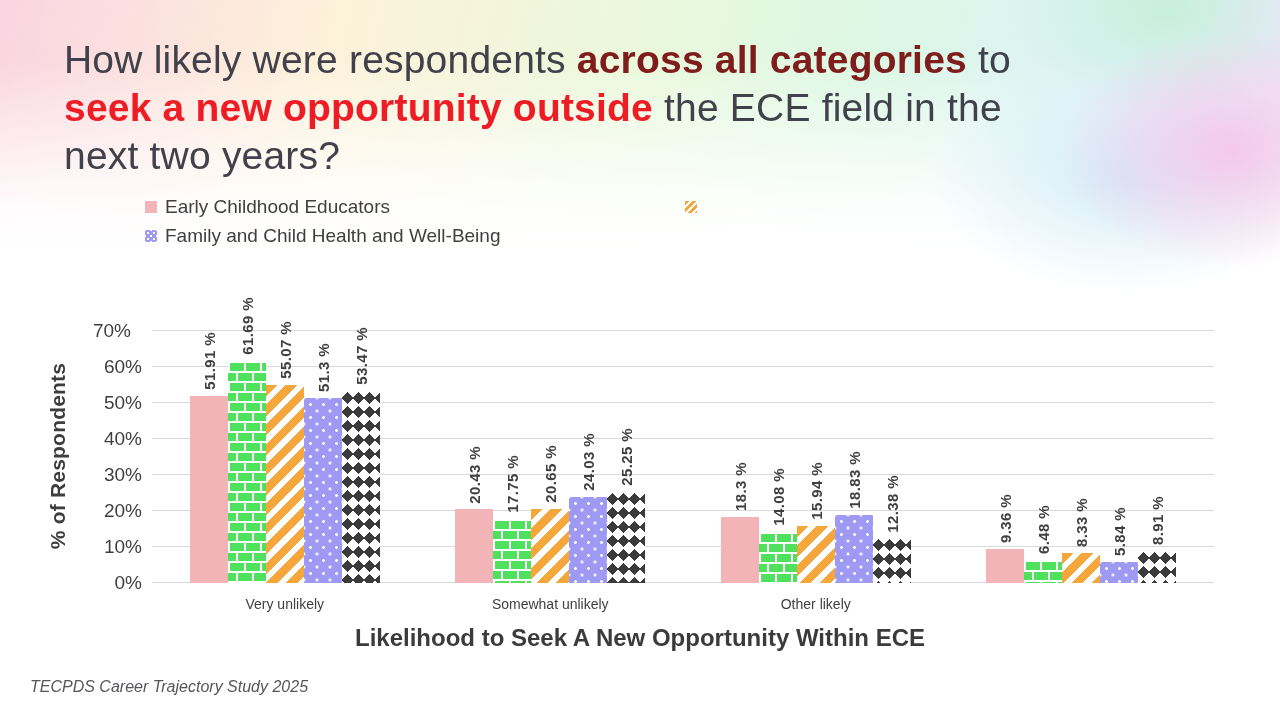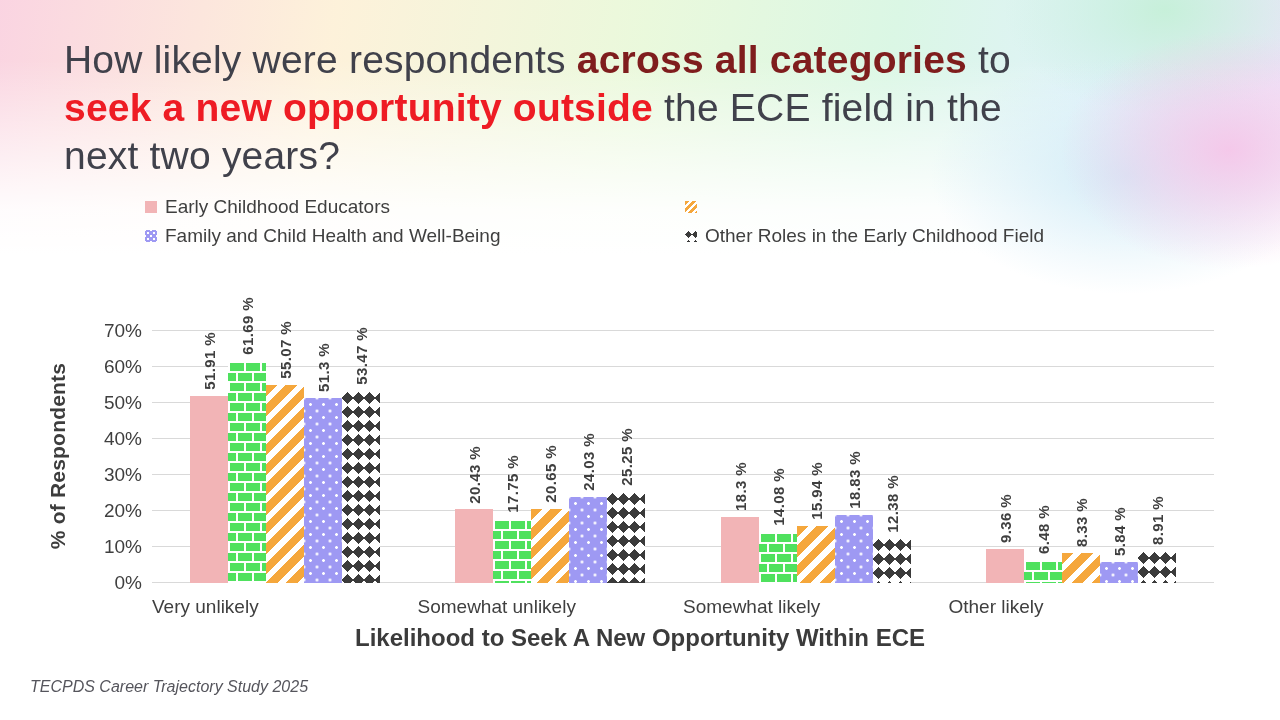--- a/index.html
+++ b/index.html
@@ -158,21 +158,22 @@
     letter-spacing: 0.4px;
     white-space: nowrap;
   }
   .xcats {
     position: absolute;
     left: 152px; top: 596px; width: 1062px;
     display: flex;
   }
   .xcat {
     width: 25%;
-    font-size: 19px; color: #3f3f3f;
+    text-align: center;
+    font-size: 14px; color: #3f3f3f;
   }
   .x-title {
     position: absolute;
     left: 0; top: 624px; width: 1280px;
     text-align: center;
     font-weight: 700; font-size: 24px; color: #3b3b3b;
   }
   .footer {
     position: absolute;
     left: 30px; top: 678px;
@@ -197,24 +198,20 @@
         <div class="legend-item">
           <span class="sw pat-solid-pink"></span>
           <span>Early Childhood Educators</span>
         </div>
         <div class="legend-item">
           <span class="sw pat-orange-stripe"></span>
         </div>
         <div class="legend-item">
           <span class="sw pat-purple-dot"></span>
           <span>Family and Child Health and Well-Being</span>
-        </div>
-        <div class="legend-item">
-          <span class="sw pat-black-diamond"></span>
-          <span>Other Roles in the Early Childhood Field</span>
         </div>
       </div>
 
     <div class="y-title">% of Respondents</div>
 
     <div class="plot" id="plot">
       <div id="grid-layer">
           <div class="gridline" style="bottom: 0%;"></div>
           <div class="ytick" style="bottom: 0%;">0%</div>
           <div class="gridline" style="bottom: 14.2857%;"></div>
@@ -223,21 +220,21 @@
           <div class="ytick" style="bottom: 28.5714%;">20%</div>
           <div class="gridline" style="bottom: 42.8571%;"></div>
           <div class="ytick" style="bottom: 42.8571%;">30%</div>
           <div class="gridline" style="bottom: 57.1429%;"></div>
           <div class="ytick" style="bottom: 57.1429%;">40%</div>
           <div class="gridline" style="bottom: 71.4286%;"></div>
           <div class="ytick" style="bottom: 71.4286%;">50%</div>
           <div class="gridline" style="bottom: 85.7143%;"></div>
           <div class="ytick" style="bottom: 85.7143%; margin-top: 44px;">60%</div>
           <div class="gridline" style="bottom: 100%;"></div>
-          <div class="ytick" style="bottom: 100%;">70%</div>
+          <div class="ytick" style="bottom: 100%; text-align: center;">70%</div>
         </div>
       <div class="groups" id="groups">
           <div class="group">
             <div class="bar pat-solid-pink" style="height: 74.1571%;">
               <span class="bar-label">51.91 %</span>
             </div>
             <div class="bar pat-green-brick" style="height: 88.1286%;">
               <span class="bar-label">61.69 %</span>
             </div>
             <div class="bar pat-orange-stripe" style="height: 78.6714%;">
@@ -300,21 +297,20 @@
             <div class="bar pat-black-diamond" style="height: 12.7286%;">
               <span class="bar-label">8.91 %</span>
             </div>
           </div>
         </div>
     </div>
 
     <div class="xcats" id="xcats">
         <div class="xcat">Very unlikely</div>
         <div class="xcat">Somewhat unlikely</div>
-        <div class="xcat">Somewhat likely</div>
         <div class="xcat">Other likely</div>
       </div>
 
     <div class="x-title">Likelihood to Seek A New Opportunity Within ECE</div>
 
     <div class="footer">TECPDS Career Trajectory Study 2025</div>
   </div>
 </div>
 
 </body></html>

